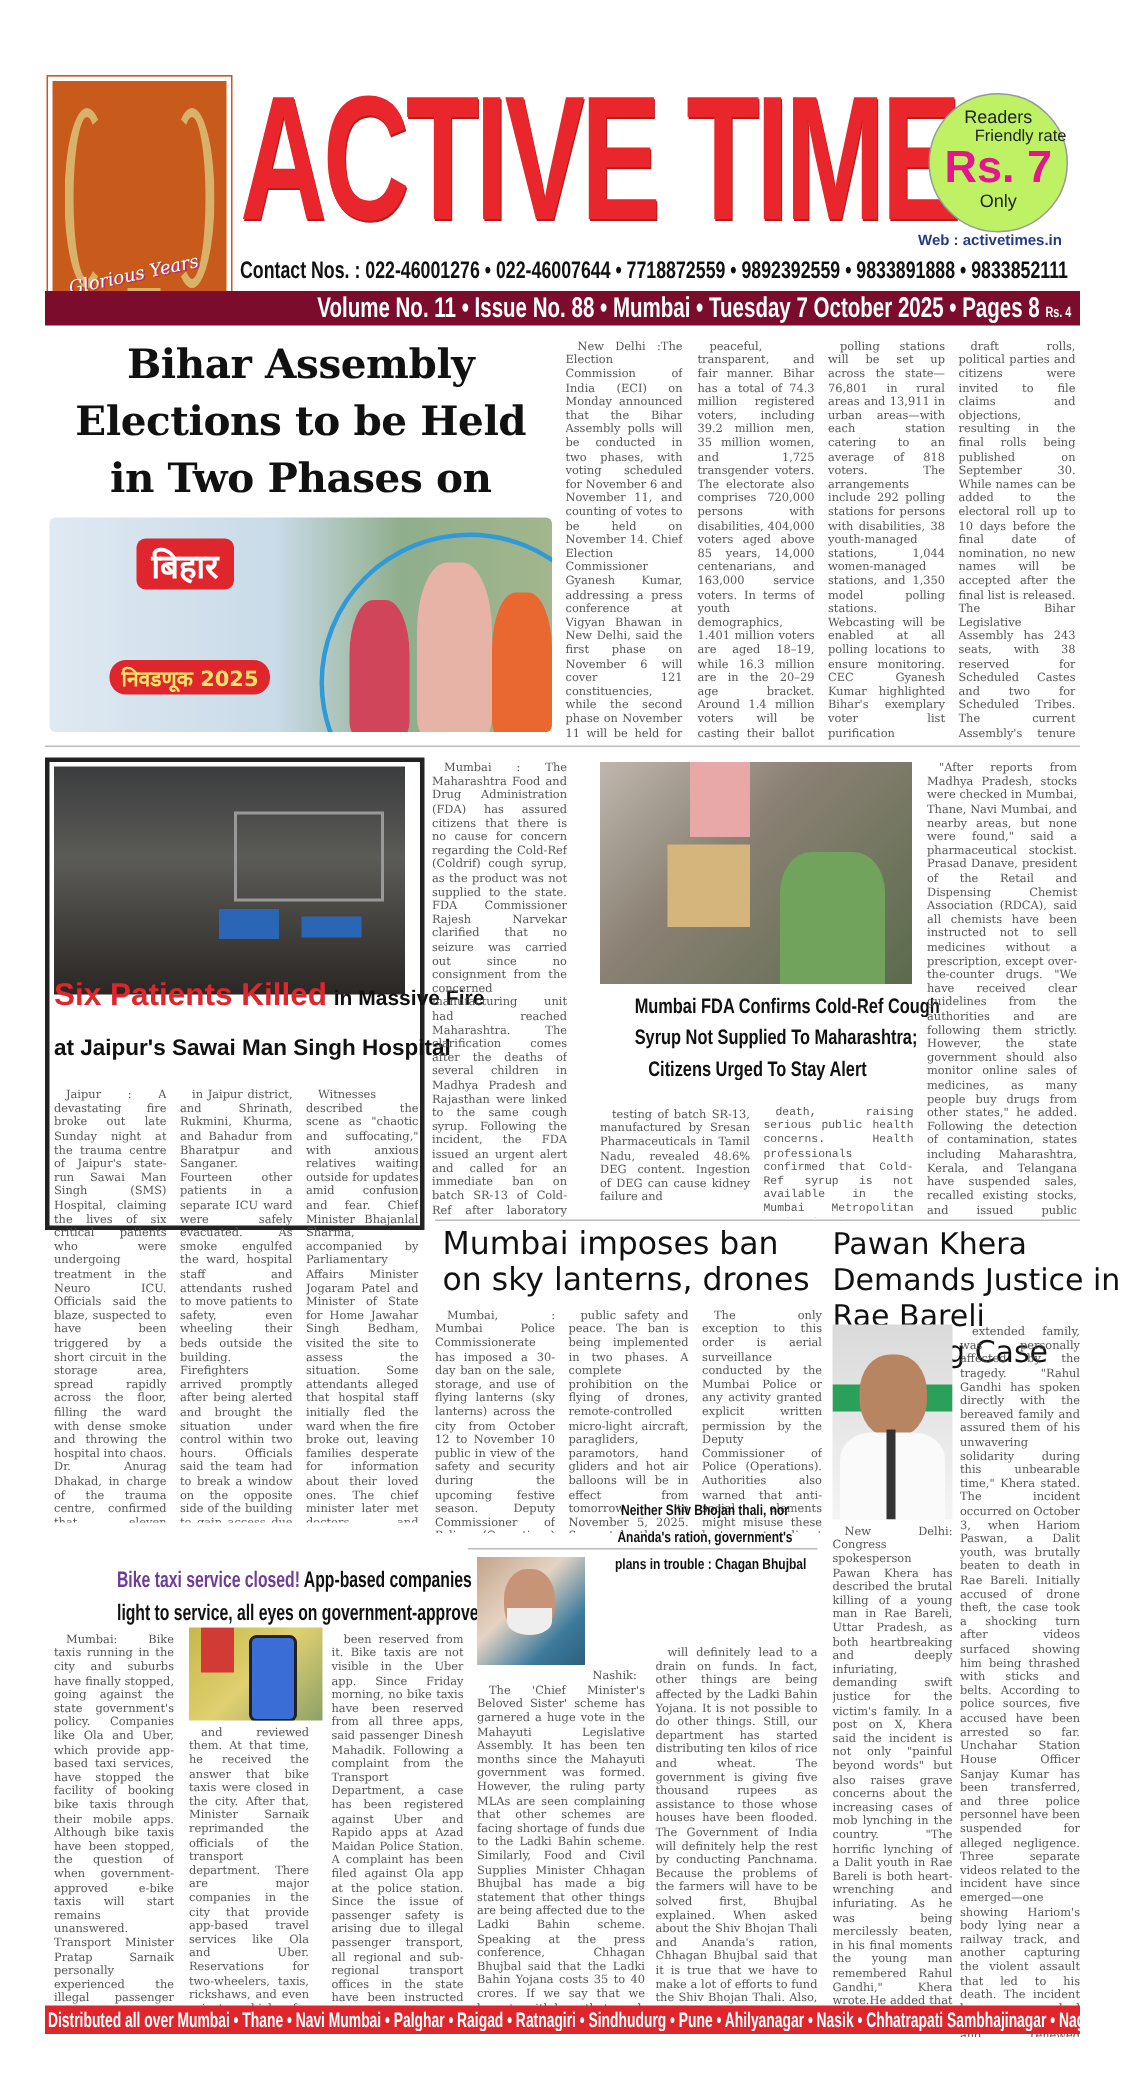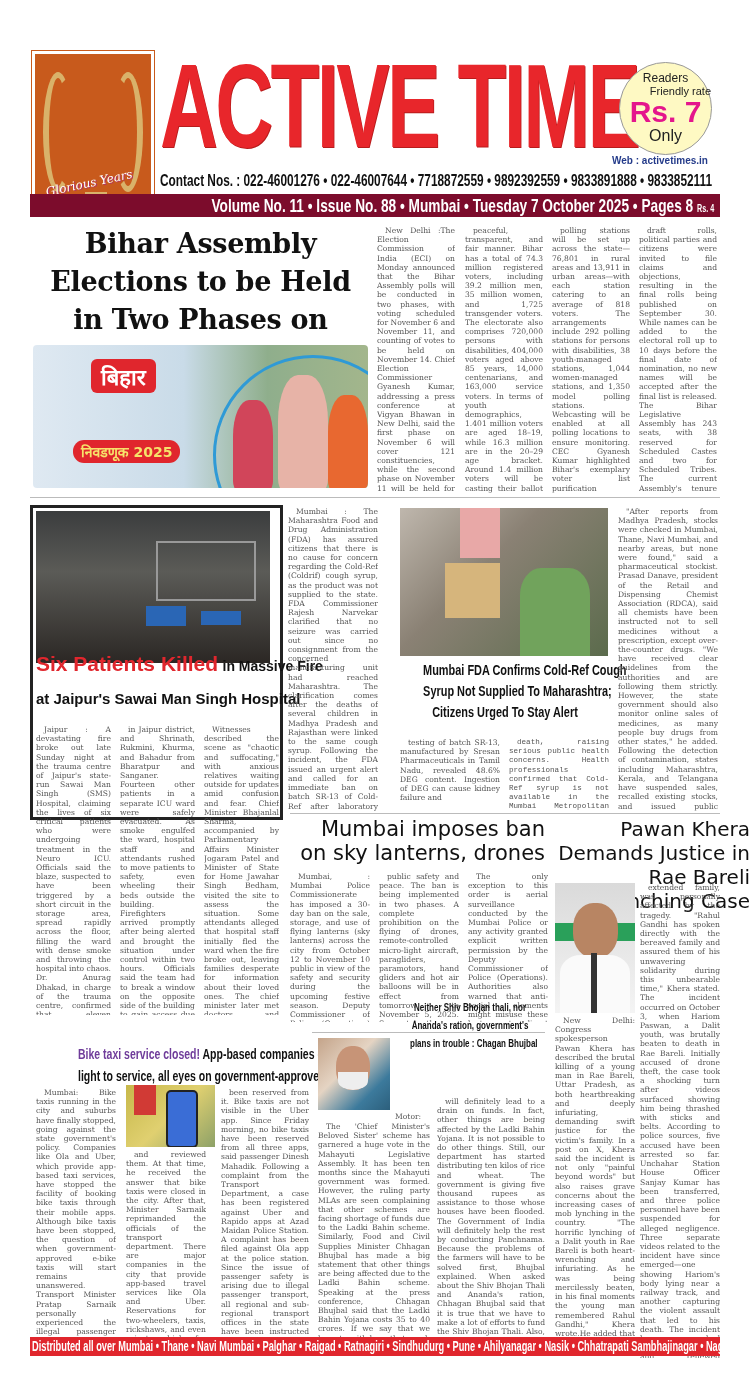--- a/index.html
+++ b/index.html
@@ -10,38 +10,38 @@
   #logo { left: 32px; top: 51px; width: 122px; height: 164px; background: #c85a1c; border: 3px solid #fff; outline: 1px solid #c85a1c; }
   #logo .num { position: absolute; left: 0; right: 0; top: 28px; text-align: center; font-family: "DejaVu Serif", serif; font-weight: bold; font-size: 70px; color: #d9b26a; letter-spacing: -6px; }
   #logo .gy { position: absolute; left: 10px; top: 122px; font-family: "DejaVu Serif", serif; font-style: italic; font-size: 12px; color: #fff; transform: rotate(-12deg); text-shadow: 1px 1px 0 #b0306a; }
   #logo .wreath-l, #logo .wreath-r { position: absolute; top: 18px; width: 30px; height: 120px; border: 6px solid #d9b26a; border-radius: 50%; }
   #logo .wreath-l { left: 8px; border-right-color: transparent; }
   #logo .wreath-r { right: 8px; border-left-color: transparent; }
   #logo .bow { position: absolute; left: 50px; top: 138px; width: 22px; height: 18px; background: #d9b26a; }
 
   #title { left: 160px; top: 38px; width: 470px; height: 136px; font-family: "Liberation Sans", sans-serif; font-weight: bold; color: #e8262b; font-size: 118px; line-height: 136px; letter-spacing: -4px; transform: scaleX(0.68); transform-origin: left top; white-space: nowrap; text-shadow: 1px 1px 0 #b71c1c; }
 
-  #price { left: 619px; top: 62px; width: 93px; height: 93px; border-radius: 50%; background: #fef9c3; border: 1px solid #999; text-align: center; font-family: "Liberation Sans", sans-serif; color: #222; }
+  #price { left: 619px; top: 62px; width: 93px; height: 93px; border-radius: 50%; background: #bef264; border: 1px solid #999; text-align: center; font-family: "Liberation Sans", sans-serif; color: #222; }
   #price .l1 { font-size: 12px; margin-top: 8px; display: block; }
   #price .l2 { font-size: 11px; display: block; text-align: right; }
   #price .rs { font-size: 30px; font-weight: bold; color: #e4168c; display: block; line-height: 30px; }
-  #price .only { font-size: 16px; display: block; }
+  #price .only { font-size: 12px; display: block; }
   #web { left: 612px; top: 155px; width: 110px; font-family: "Liberation Sans", sans-serif; font-weight: bold; font-size: 10px; color: #243b8a; }
 
   #contacts { left: 160px; top: 172px; width: 560px; height: 20px; font-family: "Liberation Sans", sans-serif; font-weight: bold; font-size: 16px; color: #111; white-space: nowrap; transform: scaleX(0.74); transform-origin: left top; width: 760px; }
 
   #volbar { left: 30px; top: 194px; width: 690px; height: 23px; background: #7c0c2c; }
   #volbar .txt { position: absolute; right: 6px; top: 0; font-family: "Liberation Sans", sans-serif; font-weight: bold; color: #fff; font-size: 19px; line-height: 23px; white-space: nowrap; transform: scaleX(0.72); transform-origin: right top; }
   #volbar .small { font-size: 10px; }
 
   
   .col { font-size: 7.6px; line-height: 9.2px; text-align: justify; color: #555; text-indent: 8px; overflow: hidden; }
   .hl-serif { font-family: "DejaVu Serif", serif; font-weight: bold; color: #111; text-align: center; }
   .hl-cond { font-family: "Liberation Sans", sans-serif; font-weight: bold; color: #111; text-align: center; white-space: nowrap; }
-  .hl-thin { font-family: "DejaVu Sans", sans-serif; font-weight: normal; color: #111; text-align: right; }
+  .hl-thin { font-family: "DejaVu Sans", sans-serif; font-weight: normal; color: #111; text-align: left; }
   .rule { background: #bbb; height: 1px; }
 
   
   #bihar-head { left: 33px; top: 225px; width: 335px; font-size: 27px; line-height: 38px; letter-spacing: -0.3px; }
   #bihar-img { left: 33px; top: 345px; width: 335px; height: 143px; background: linear-gradient(90deg, #dfe9f2 0%, #c9dbe8 45%, #8fae8c 70%, #a3b68c 100%); border-radius: 4px; overflow: hidden; }
   #bihar-img .tag1 { position: absolute; left: 58px; top: 14px; background: #e0262d; color: #fff; font-family: "DejaVu Sans", sans-serif; font-weight: bold; font-size: 22px; padding: 2px 10px; border-radius: 6px; }
   #bihar-img .tag2 { position: absolute; left: 25px; top: 52px; background: #f07c1d; color: #fff; font-family: "DejaVu Sans", sans-serif; font-weight: bold; font-size: 26px; padding: 0 10px; border-radius: 6px; }
   #bihar-img .tag3 { position: absolute; left: 40px; top: 95px; background: #e0262d; color: #f6e36a; font-family: "DejaVu Sans", sans-serif; font-weight: bold; font-size: 14px; padding: 2px 8px; border-radius: 11px; }
   #bihar-img .arc { position: absolute; left: 180px; top: 10px; width: 200px; height: 200px; border: 3px solid #2f9ad6; border-radius: 50%; }
   #bihar-img .p1, #bihar-img .p2, #bihar-img .p3 { position: absolute; border-radius: 40% 40% 10% 10%; }
@@ -228,19 +228,19 @@
 
 <div id="bhuj-img" class="abs">
   <div class="face"></div>
   <div class="beard"></div>
 </div>
 <div id="bhuj-head" class="abs hl-cond">
   <span class="ln">Neither Shiv Bhojan thali, nor</span>
   <span class="ln">Ananda's ration, government's</span>
   <span class="ln">plans in trouble : Chagan Bhujbal</span>
 </div>
-<div id="bhuj-c1a" class="abs col">Motor:</div>
+<div id="bhuj-c1a" class="abs col">Nashik:</div>
 <div id="bhuj-c1" class="abs col">The 'Chief Minister's Beloved Sister' scheme has garnered a huge vote in the Mahayuti Legislative Assembly. It has been ten months since the Mahayuti government was formed. However, the ruling party MLAs are seen complaining that other schemes are facing shortage of funds due to the Ladki Bahin scheme. Similarly, Food and Civil Supplies Minister Chhagan Bhujbal has made a big statement that other things are being affected due to the Ladki Bahin scheme. Speaking at the press conference, Chhagan Bhujbal said that the Ladki Bahin Yojana costs 35 to 40 crores. If we say that we have to withdraw that much money, it will affect everything. On the other hand, due to heavy rains in the state, agriculture has suffered a lot. Therefore, a large amount of funds will have to be given there too. This</div>
 <div id="bhuj-c2" class="abs col">will definitely lead to a drain on funds. In fact, other things are being affected by the Ladki Bahin Yojana. It is not possible to do other things. Still, our department has started distributing ten kilos of rice and wheat. The government is giving five thousand rupees as assistance to those whose houses have been flooded. The Government of India will definitely help the rest by conducting Panchnama. Because the problems of the farmers will have to be solved first, Bhujbal explained. When asked about the Shiv Bhojan Thali and Ananda's ration, Chhagan Bhujbal said that it is true that we have to make a lot of efforts to fund the Shiv Bhojan Thali. Also, regarding Ananda's ration, the Finance Ministry has clearly stated that Ananda's ration is not possible this time. Because 350 crores are spent on one ration. I can tell you that due to this, all the departments have faced a shortage of funds.</div>
 
 <div id="footer" class="abs">
   <div class="txt">Distributed all over Mumbai • Thane • Navi Mumbai • Palghar • Raigad • Ratnagiri • Sindhudurg • Pune • Ahilyanagar • Nasik • Chhatrapati Sambhajinagar • Nagpur • Kolhapur • Solapur</div>
 </div>
 
 </body></html>

